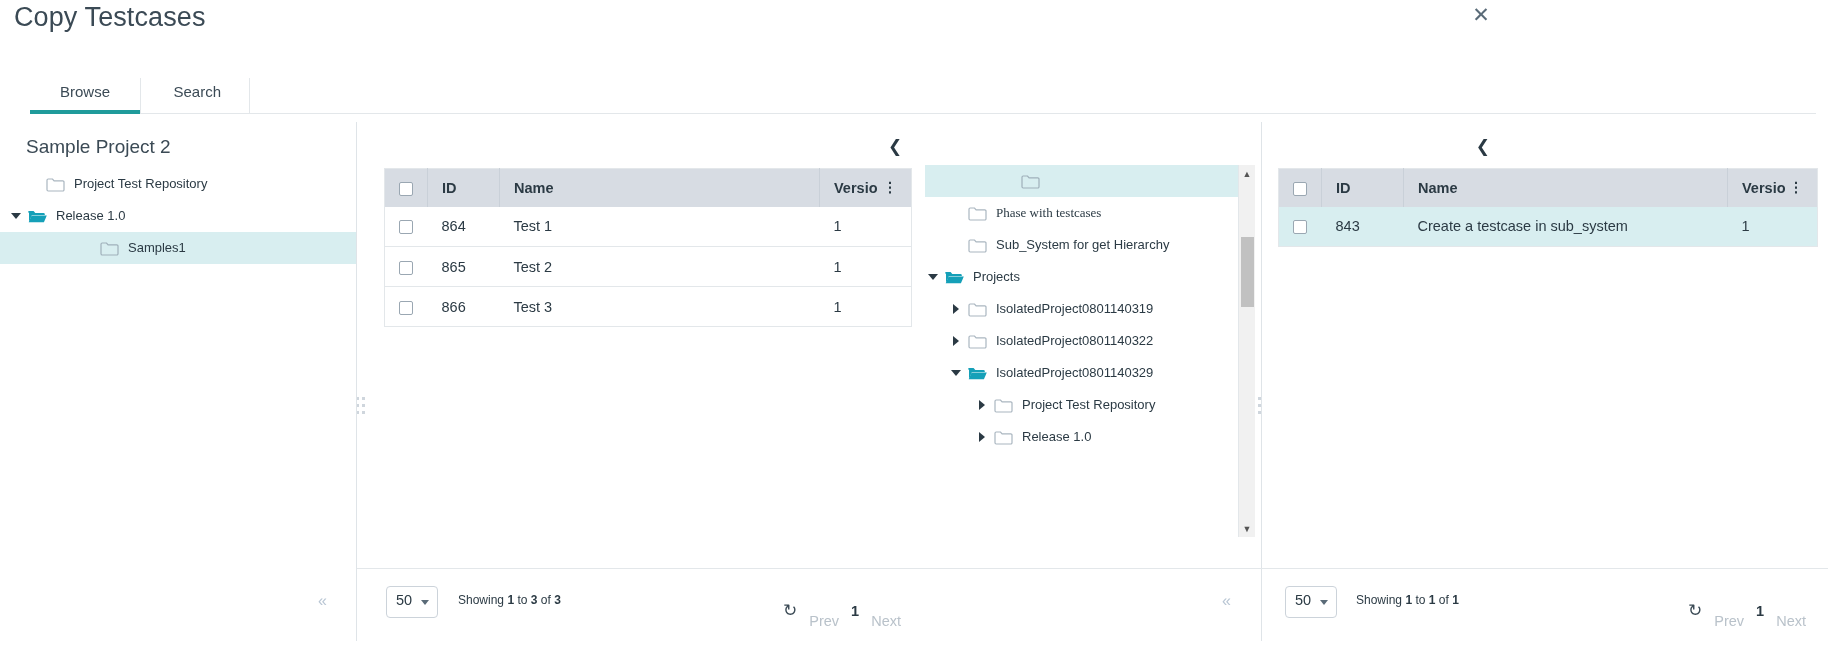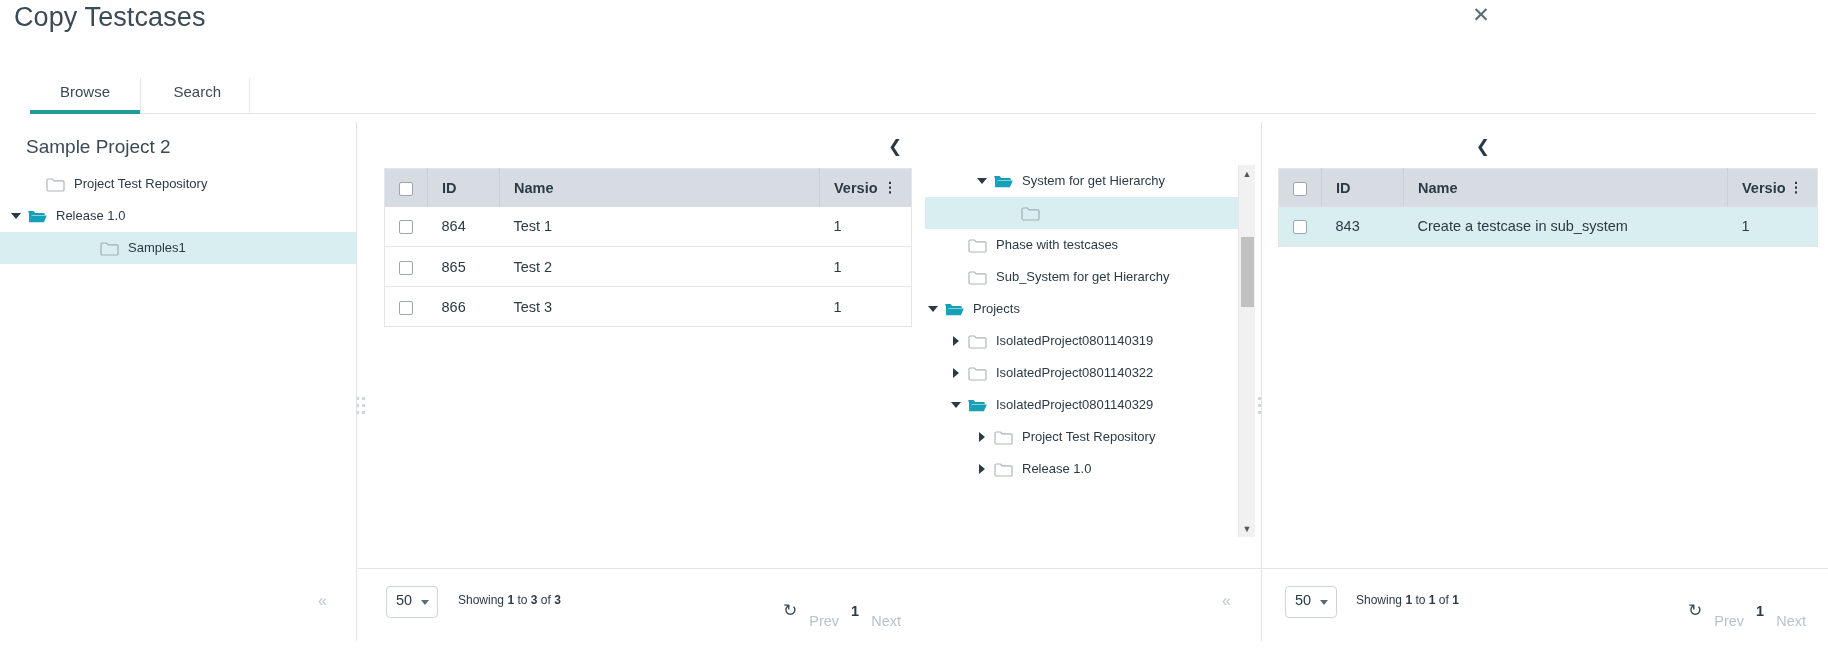--- a/index.html
+++ b/index.html
@@ -224,45 +224,33 @@
         </tr>
       </tbody>
     </table>
   </div>
 
   <div style="position:absolute; left:888px; top:136px; color:#2b3a44; font-size:17px; cursor:pointer;">❮</div>
 
   <div style="position:absolute; left:925px; top:165px; width:320px; height:372px; overflow:hidden;">
 
 
-    <div class="tnode" style="padding-left:49px;">
-      <span class="caret down">
-          <i></i>
-        </span>
-      <span class="fico">
-        <svg width="21" height="15" viewBox="0 0 21 15">
-            <path d="M1 3.4a1.3 1.3 0 0 1 1.3-1.3h4.3L8.3 4h8.2a1.3 1.3 0 0 1 1.3 1.3v.6H4.9L2 13.3V3.4z" fill="#15a0b8"></path>
-            <path d="M4.6 6.6h15.2l-2.9 6.7H1.7z" fill="#15a0b8"></path>
-          </svg>
-      </span>
-      <span class="tlabel">System for get Hierarchy</span>
-    </div>
 
     <div class="tnode sel" style="padding-left:76px; margin-left:-925px; padding-left:1001px; width:100vw;">
       <span class="caret none">
           <i></i>
         </span>
       <span class="fico">
         <svg width="19" height="15" viewBox="0 0 19 15">
             <path d="M1 3.2a1.2 1.2 0 0 1 1.2-1.2h4.3l1.6 1.9H16.8A1.2 1.2 0 0 1 18 5.1v7.7a1.2 1.2 0 0 1-1.2 1.2H2.2A1.2 1.2 0 0 1 1 12.8z" fill="none" stroke="#9fb0ba" stroke-width="1.2"></path>
           </svg>
       </span>
     </div>
 
-    <div class="tnode" style="padding-left:23px;">
+    <div class="tnode" style="padding-left:23px;font-family:Liberation Serif, serif;">
       <span class="caret none">
           <i></i>
         </span>
       <span class="fico">
         <svg width="19" height="15" viewBox="0 0 19 15">
             <path d="M1 3.2a1.2 1.2 0 0 1 1.2-1.2h4.3l1.6 1.9H16.8A1.2 1.2 0 0 1 18 5.1v7.7a1.2 1.2 0 0 1-1.2 1.2H2.2A1.2 1.2 0 0 1 1 12.8z" fill="none" stroke="#aab6c0" stroke-width="1.2"></path>
           </svg>
       </span>
       <span class="tlabel">Phase with testcases</span>
     </div>

